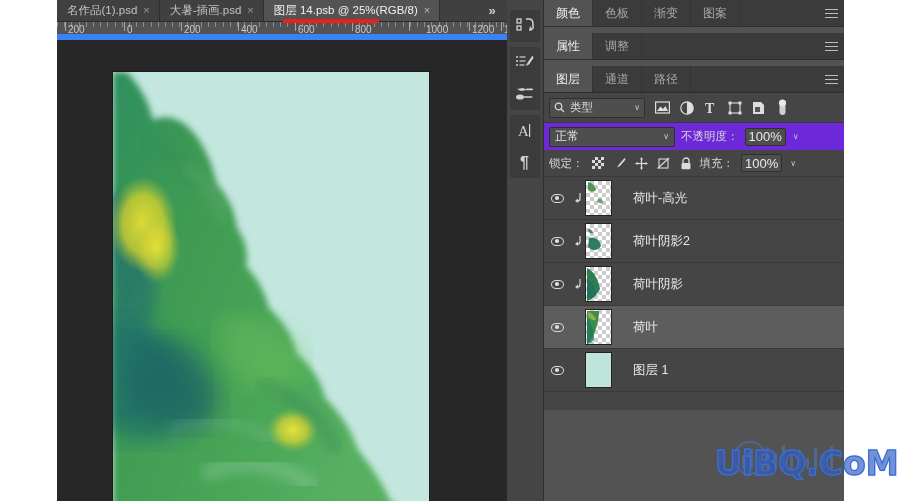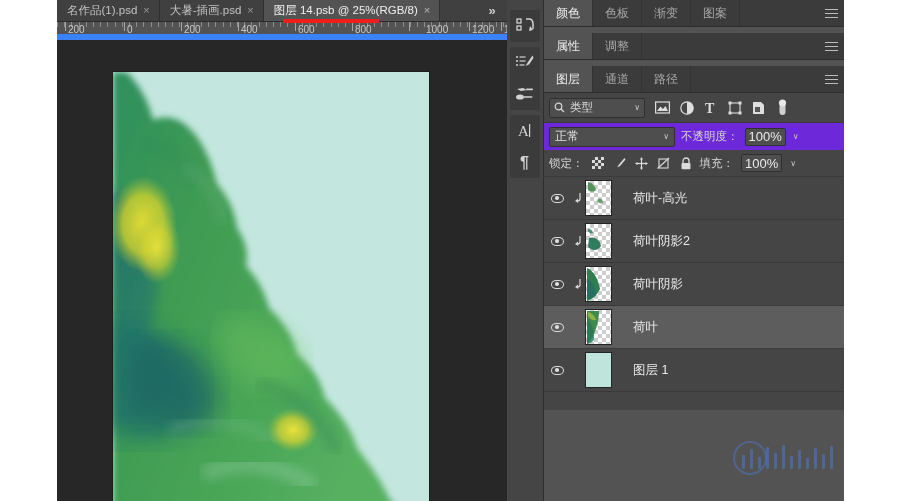--- a/index.html
+++ b/index.html
@@ -732,14 +732,15 @@
     <i style="height:22px"></i>
       <i style="height:16px"></i>
       <i style="height:24px"></i>
     <i style="height:13px"></i>
       <i style="height:19px"></i>
       <i style="height:11px"></i>
     <i style="height:21px"></i>
       <i style="height:15px"></i>
       <i style="height:23px"></i>
   </div>
+  <div class="watermark">UiBQ.CoM</div>
 
 </div>
 
 </body></html>

